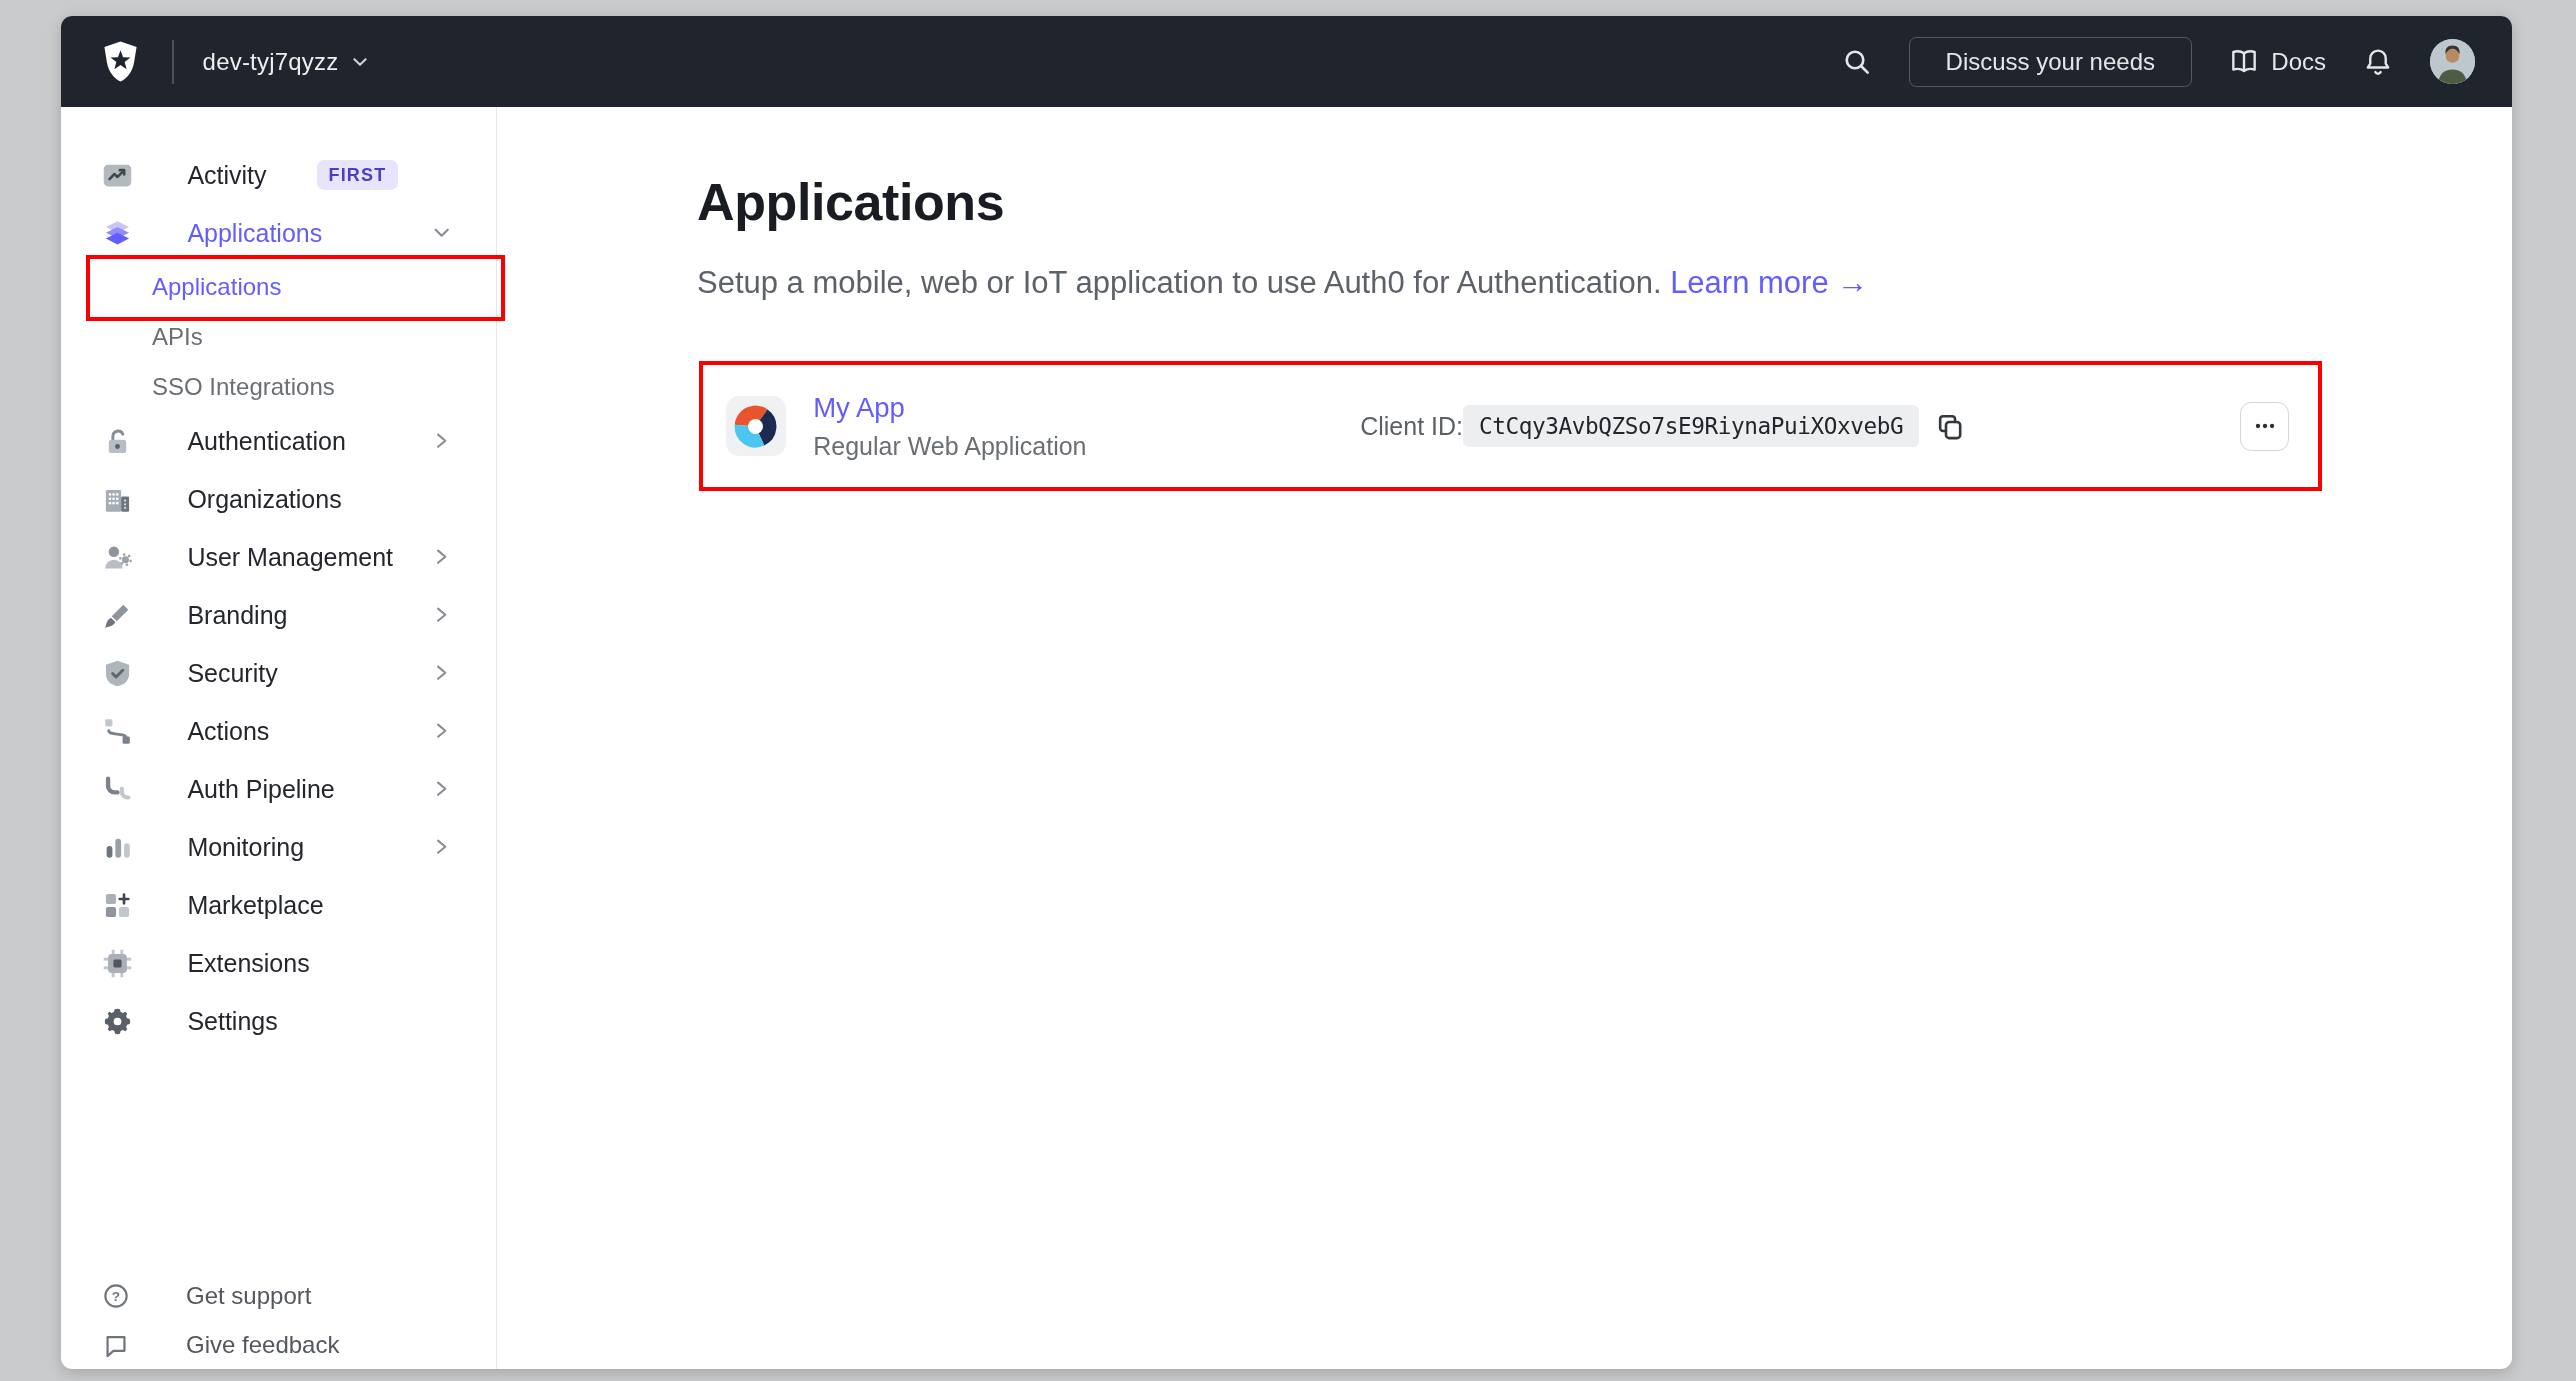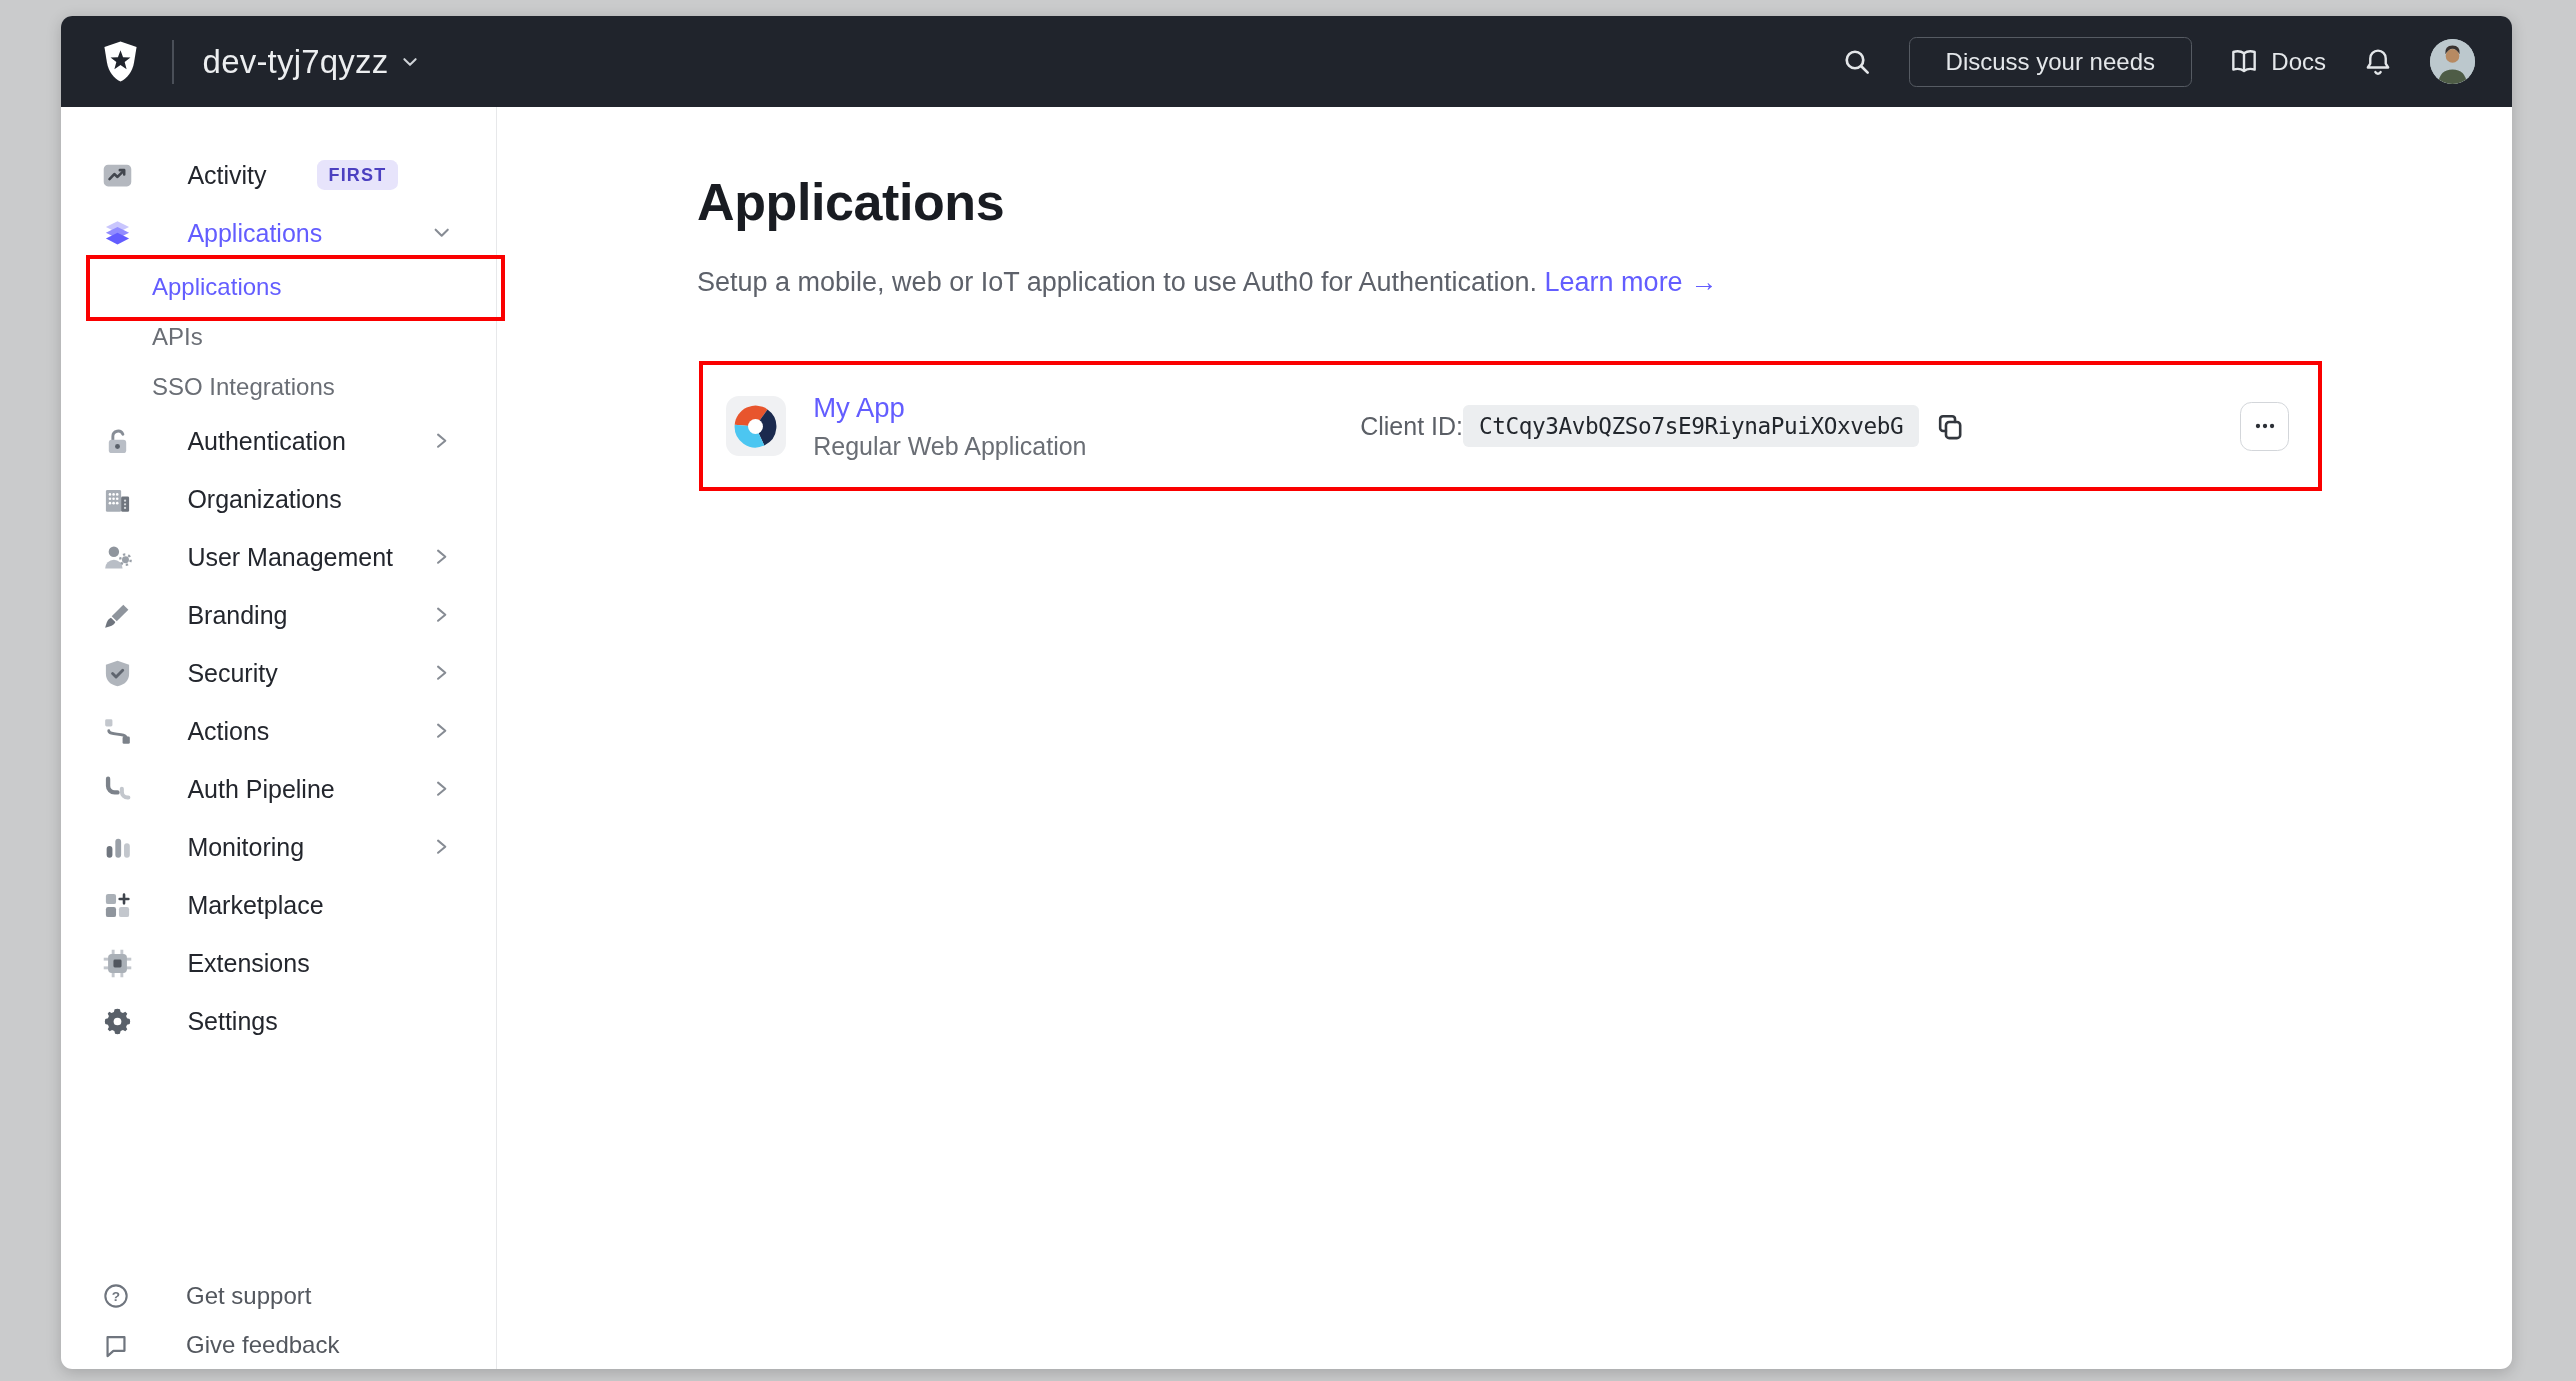--- a/index.html
+++ b/index.html
@@ -16,21 +16,21 @@
     box-shadow:0 3.2px 14.6px rgba(0,0,0,.18);
     display:flex;flex-direction:column;
   }
   
   .topbar{
     height:91px;flex:0 0 91px;background:#20242c;
     display:flex;align-items:center;padding:0 37px;box-sizing:border-box;
   }
   .logo-svg{width:45px;height:45px;display:block;}
   .topbar-divider{width:1.6px;height:44px;background:#4a4f58;margin:0 29px;}
-  .tenant{color:#eceef0;font-size:33px;font-weight:500;letter-spacing:0.2px;display:flex;align-items:center;gap:13px;cursor:pointer;}
+  .tenant{color:#eceef0;font-size:24px;font-weight:500;letter-spacing:0.2px;display:flex;align-items:center;gap:13px;cursor:pointer;}
   .tenant svg{width:18px;height:18px;}
   .topbar-right{margin-left:auto;display:flex;align-items:center;gap:36px;}
   .tb-icon{width:32px;height:32px;display:block;}
   .discuss-btn{
     border:1.6px solid #565b63;border-radius:7.3px;background:transparent;
     color:#e4e7ea;font-size:24px;font-family:inherit;
     padding:12px 36px;line-height:1;cursor:pointer;
   }
   .docs{display:flex;align-items:center;gap:11.3px;color:#e4e7ea;font-size:24px;cursor:pointer;}
   .avatar{width:45px;height:45px;border-radius:50%;overflow:hidden;background:#bcc8cd;flex:0 0 45px;cursor:pointer;}
@@ -59,21 +59,21 @@
     padding:5.7px 11.3px;border-radius:7.3px;line-height:1;
   }
   .chev{margin-left:auto;width:19.4px;height:19.4px;flex:0 0 19.4px;}
   .side-footer{margin-top:auto;}
   .side-footer .side-item{height:49px;font-weight:400;color:#53575e;font-size:24px;}
   .side-footer .side-item .ico{width:26px;height:26px;flex:0 0 26px;margin-right:21px;}
   
   .main{flex:1;position:relative;box-sizing:border-box;padding:65px 189px 0 200px;}
   .main-header{display:flex;align-items:flex-start;justify-content:space-between;}
   .page-title{margin:0;font-size:52px;line-height:60px;font-weight:700;color:#191c22;letter-spacing:-0.4px;}
-  .subtitle{margin-top:32px;font-size:27px;color:#5d616a;line-height:37px;}
+  .subtitle{margin-top:32px;font-size:31px;color:#5d616a;line-height:37px;}
   .subtitle a{color:var(--accent);text-decoration:none;cursor:pointer;}
   .create-btn{
     display:flex;align-items:center;gap:16px;
     background:var(--accent);color:#ffffff;border:none;border-radius:8px;
     font-family:inherit;font-size:25px;font-weight:500;
     height:63px;padding:0 29px;cursor:pointer;
   }
   .create-btn svg{width:24px;height:24px;}
   
   .app-card{

